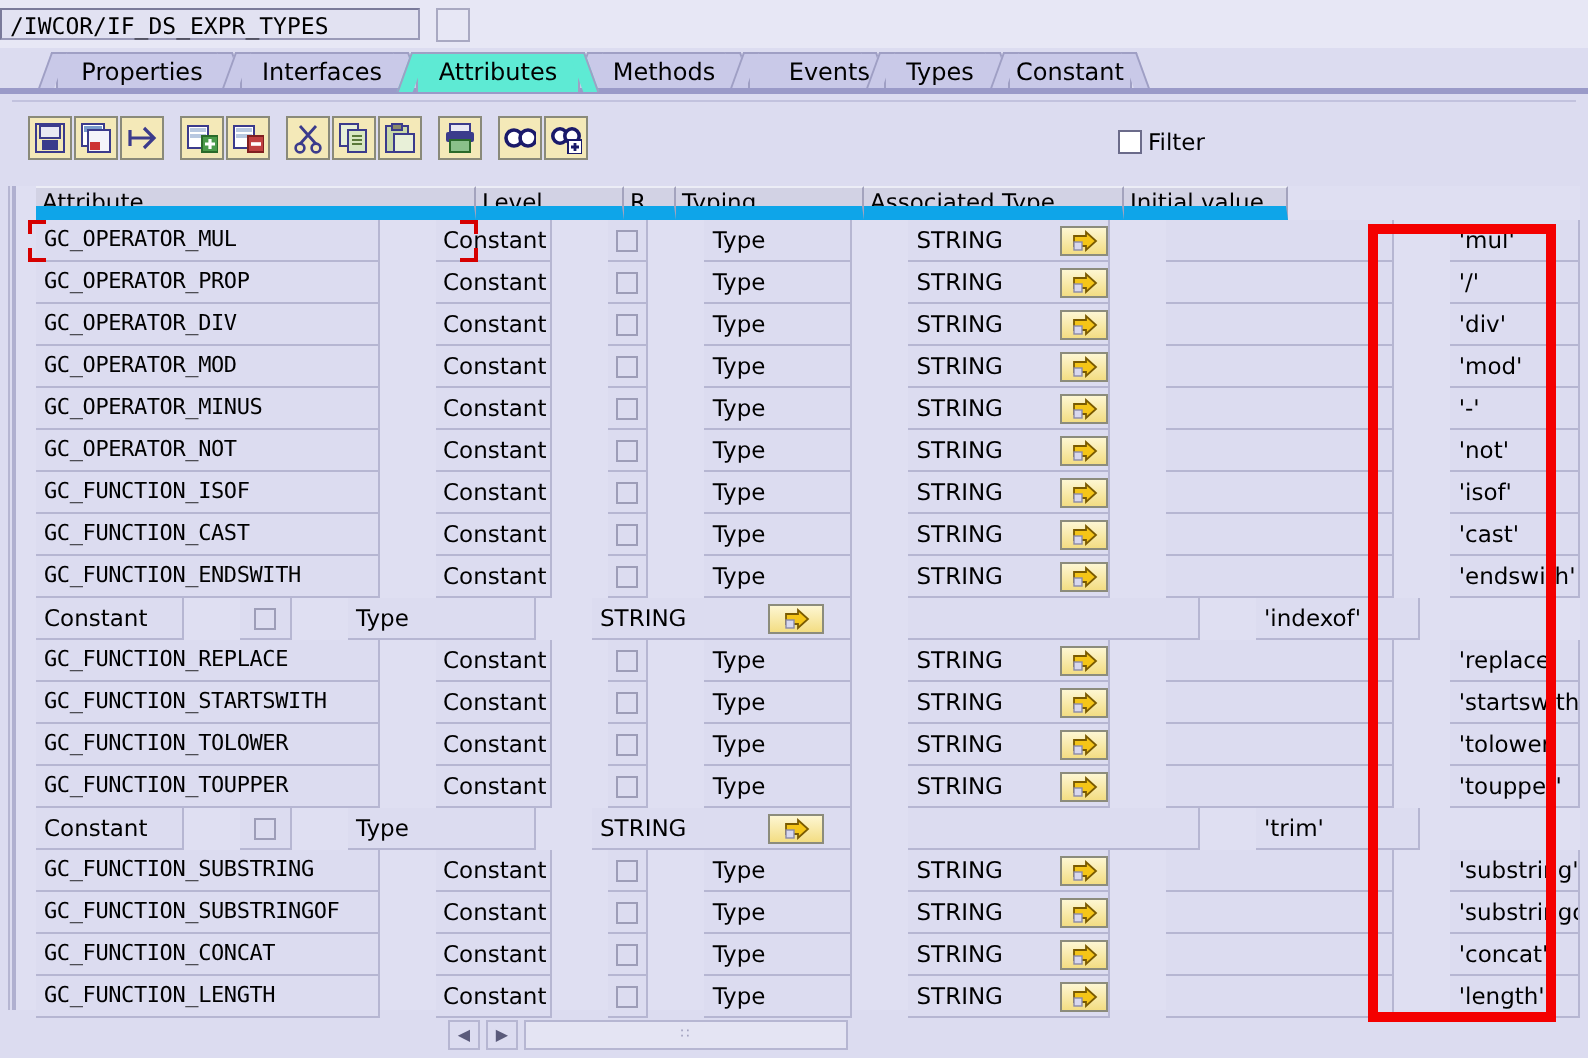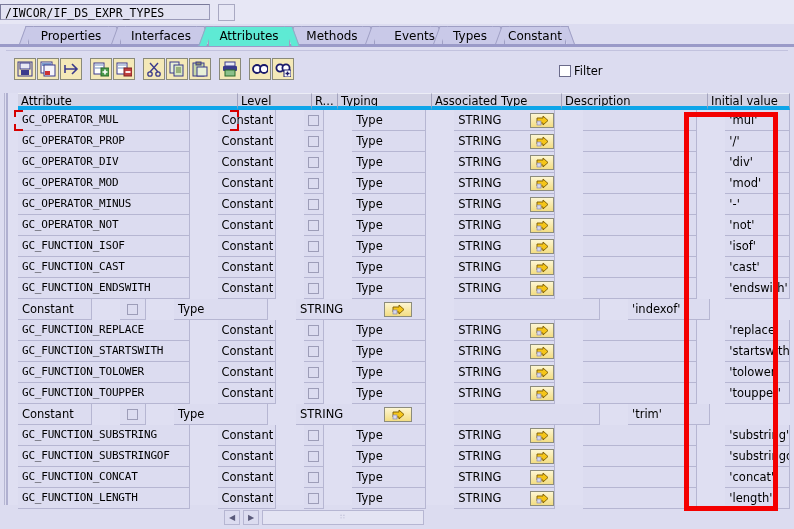--- a/index.html
+++ b/index.html
@@ -165,21 +165,21 @@
   }
   #table-head {
     position: absolute;
     left: 10px; top: 0;
     width: 772px; height: 17px;
     display: flex;
   }
   .hcell {
     background: #d2d2e4;
     border-right: 1px solid #a3a3bd;
-    border-bottom: 4px solid #0ea5e9;
+    border-bottom: 7px solid #0ea5e9;
     border-top: 1px solid #ecedf6;
     box-sizing: border-box;
     font-size: 11.5px;
     line-height: 15px;
     padding-left: 3px;
     overflow: hidden;
     white-space: nowrap;
     color: #000;
   }
   #table-body {
@@ -441,21 +441,20 @@
 </div>
 
 <div class="left-rail"></div>
 <div id="table-wrap">
   <div id="table-head">
       <div class="hcell w-attr">Attribute</div>
       <div class="hcell w-level">Level</div>
       <div class="hcell w-r">R...</div>
       <div class="hcell w-typ">Typing</div>
       <div class="hcell w-assoc">Associated Type</div>
-      <div class="hcell w-desc">Description</div>
       <div class="hcell w-init">Initial value</div>
     </div>
   <div id="table-body">
       <div class="trow">
         <div class="cell w-attr attr">GC_OPERATOR_MUL</div>
         <div class="cell w-level">Constant</div>
         <div class="cell w-r center-chk">
           <div class="row-chk"></div>
         </div>
         <div class="cell w-typ">Type</div>

